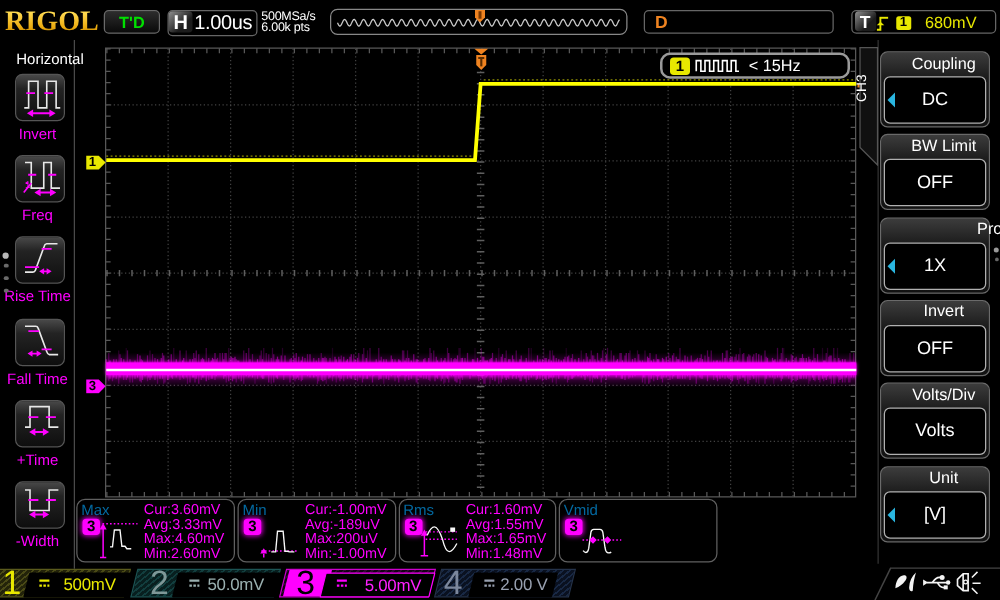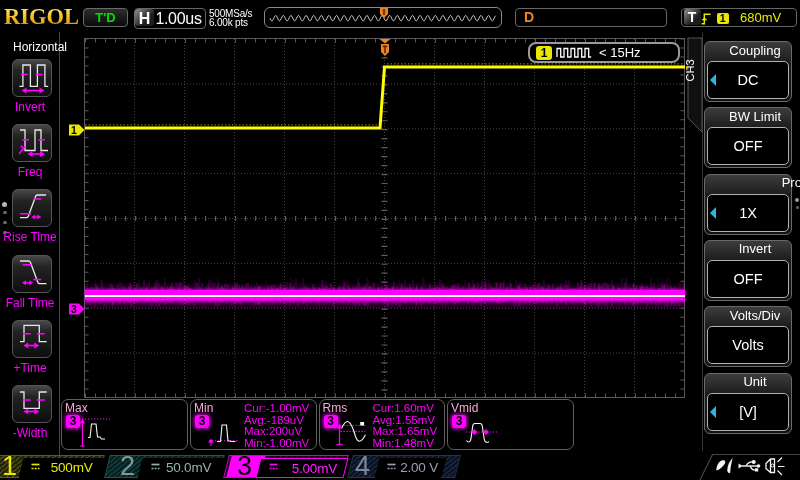--- a/index.html
+++ b/index.html
@@ -16,21 +16,21 @@
 .ritem{position:absolute;left:704px;width:88px;height:61px;border-radius:6px;
   background:linear-gradient(#3c3c3c,#1b1b1b 35%,#121212);border:1px solid #6a6a6a;box-sizing:border-box;}
 .rhead{position:absolute;left:704px;width:102px;text-align:center;color:#fff;font-size:13px;}
 .rval{position:absolute;left:707px;width:82px;height:38px;border-radius:5px;background:#000;
   border:1px solid #b0b0b0;box-sizing:border-box;color:#fff;font-size:14.5px;text-align:center;line-height:36px;}
 .cyan{position:absolute;width:0;height:0;border-top:6px solid transparent;border-bottom:6px solid transparent;
   border-right:6.5px solid #2ab6e0;}
 
 .mpan{position:absolute;top:399px;width:126.5px;height:51px;border:1px solid #606060;border-radius:7px;
   background:#000;box-sizing:border-box;}
-.mlab{position:absolute;left:3px;top:1px;color:#f9a8d4;font-size:12px;}
+.mlab{position:absolute;left:3px;top:1px;color:#0369a1;font-size:12px;}
 .m3{position:absolute;left:4px;top:15px;width:14px;height:13px;background:#ff00ff;border-radius:3px;
   color:#000;font-size:12px;font-weight:bold;text-align:center;line-height:13px;box-shadow:0 0 4px 1px rgba(255,0,255,0.8);}
 .mval{position:absolute;left:53px;top:3px;color:#ff00ff;font-size:11.5px;line-height:11.6px;}
 
 .chnum{position:absolute;top:454px;font-size:27px;font-weight:normal;line-height:25px;}
 .chbox{position:absolute;top:457.5px;height:20px;transform:skewX(-14deg);border-radius:1px;
   box-sizing:border-box;}
 .chtxt{position:absolute;top:0;right:4px;text-align:center;font-size:13.5px;line-height:19px;transform:skewX(14deg);letter-spacing:-0.2px;}
 </style>
 </head>
@@ -953,20 +953,21 @@
 
 <div class="mpan" style="left:61px;">
   <div class="mlab">Max</div>
       <div class="m3">3</div>
   <svg class="abs" style="left:14px;top:15px;" width="38" height="34" viewBox="0 0 38 34">
     <path d="M6 4 h28" stroke="#ff00ff" stroke-width="1.1" stroke-dasharray="1.3 1.7"></path>
     <path d="M6.5 7 v24 M4 31 h5" stroke="#ff00ff" stroke-width="1.2" fill="none"></path>
     <path d="M6.5 3.5 l-2.8 5 h5.6 z" fill="#ff00ff"></path>
     <path d="M12 22.5 h2 l1.5 -13.5 h4.5 l1.5 13 h2.5 l1.5 2 h3.5" stroke="#f8f8f8" stroke-width="1.1" fill="none"></path>
   </svg>
+  <div class="mval">Cur:3.60mV<br>Avg:3.33mV<br>Max:4.60mV<br>Min:2.60mV</div>
 </div>
 <div class="mpan" style="left:190px;">
   <div class="mlab">Min</div>
       <div class="m3">3</div>
   <svg class="abs" style="left:16px;top:15px;" width="38" height="34" viewBox="0 0 38 34">
     <path d="M2 25.8 h30" stroke="#ff00ff" stroke-width="1.1" stroke-dasharray="1.3 1.7"></path>
     <path d="M4 31 v-3" stroke="#ff00ff" stroke-width="1.2"></path>
     <path d="M4 23.5 l-2.8 4.2 h5.6 z" fill="#ff00ff"></path>
     <path d="M10 26.5 h3.5 l1.5 -16.5 h4.5 l1.5 16 h2 l1.5 0.5 h4" stroke="#f8f8f8" stroke-width="1.1" fill="none"></path>
   </svg>

